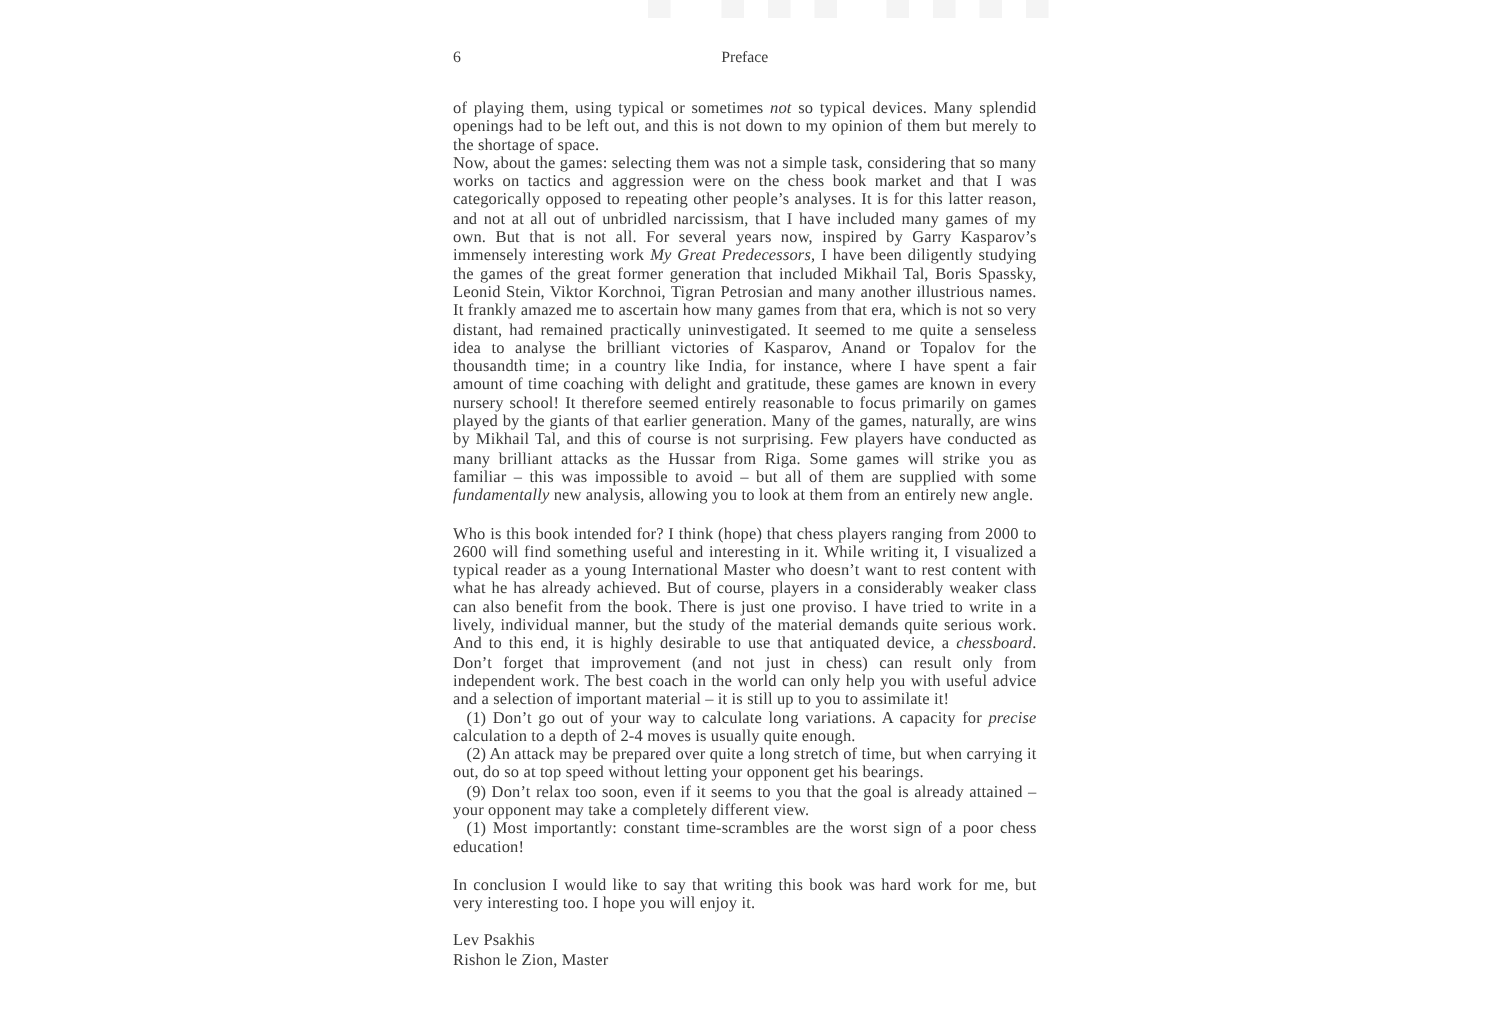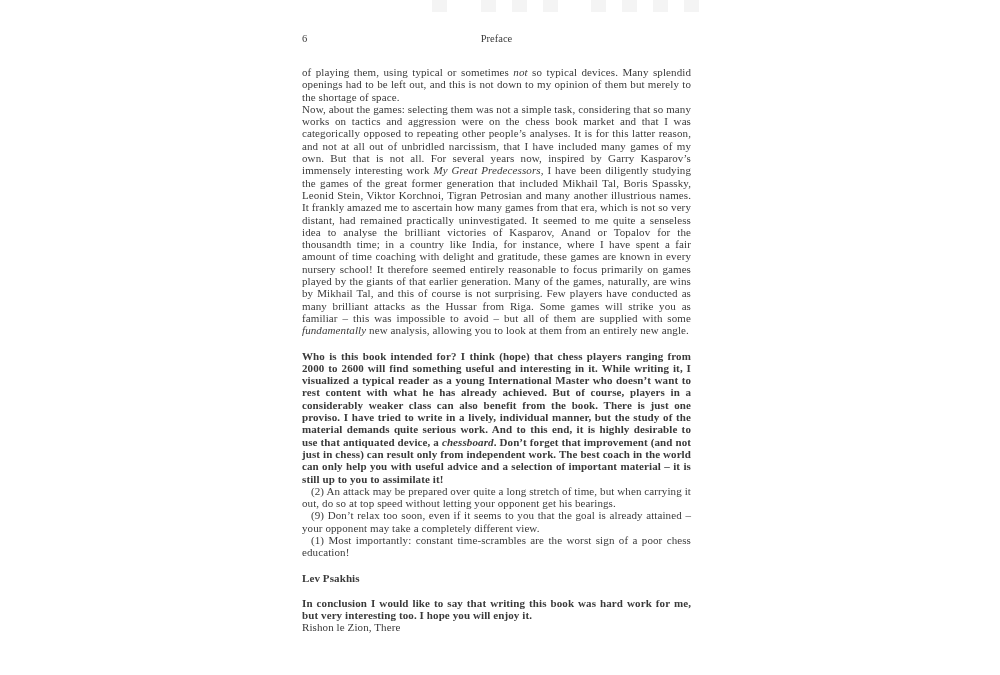--- a/index.html
+++ b/index.html
@@ -51,21 +51,21 @@
     display: block;
     text-align: center;
   }
   .page-body p {
     margin: 0;
     font-size: 11px;
     line-height: 12.3px;
     text-align: justify;
     letter-spacing: 0.1px;
   }
-  .page-body p.gap { margin-top: 13px; font-weight: bold; }
+  .page-body p.gap { margin-top: 13px; }
   .page-body p.hint { text-indent: 9px; }
   .page-body p.plain { text-align: left; }
   .page-body em { font-style: italic; }
 </style>
 </head>
 <body>
 
 <div class="page">
 
   <div class="scan-artifacts">
@@ -81,22 +81,23 @@
 
   <div class="content">
     <div class="page-header">
       <span class="page-num">6</span>
       <span class="page-title">Preface</span>
     </div>
     <div class="page-body">
         <p><span>of playing them, using typical or sometimes </span><em>not</em><span> so typical devices. Many splendid openings had to be left out, and this is not down to my opinion of them but merely to the shortage of space.</span></p>
         <p><span>Now, about the games: selecting them was not a simple task, considering that so many works on tactics and aggression were on the chess book market and that I was categorically opposed to repeating other people’s analyses. It is for this latter reason, and not at all out of unbridled narcissism, that I have included many games of my own. But that is not all. For several years now, inspired by Garry Kasparov’s immensely interesting work </span><em>My Great Predecessors,</em><span> I have been diligently studying the games of the great former generation that included Mikhail Tal, Boris Spassky, Leonid Stein, Viktor Korchnoi, Tigran Petrosian and many another illustrious names. It frankly amazed me to ascertain how many games from that era, which is not so very distant, had remained practically uninvestigated. It seemed to me quite a senseless idea to analyse the brilliant victories of Kasparov, Anand or Topalov for the thousandth time; in a country like India, for instance, where I have spent a fair amount of time coaching with delight and gratitude, these games are known in every nursery school! It therefore seemed entirely reasonable to focus primarily on games played by the giants of that earlier generation. Many of the games, naturally, are wins by Mikhail Tal, and this of course is not surprising. Few players have conducted as many brilliant attacks as the Hussar from Riga. Some games will strike you as familiar – this was impossible to avoid – but all of them are supplied with some </span><em>fundamentally</em><span> new analysis, allowing you to look at them from an entirely new angle.</span></p>
         <p class="gap"><span>Who is this book intended for? I think (hope) that chess players ranging from 2000 to 2600 will find something useful and interesting in it. While writing it, I visualized a typical reader as a young International Master who doesn’t want to rest content with what he has already achieved. But of course, players in a considerably weaker class can also benefit from the book. There is just one proviso. I have tried to write in a lively, individual manner, but the study of the material demands quite serious work. And to this end, it is highly desirable to use that antiquated device, a </span><em>chessboard</em><span>. Don’t forget that improvement (and not just in chess) can result only from independent work. The best coach in the world can only help you with useful advice and a selection of important material – it is still up to you to assimilate it!</span></p>
+        <p class="hint"><span>(1) Don’t go out of your way to calculate long variations. A capacity for </span><em>precise</em><span> calculation to a depth of 2-4 moves is usually quite enough.</span></p>
         <p class="hint"><span>(2) An attack may be prepared over quite a long stretch of time, but when carrying it out, do so at top speed without letting your opponent get his bearings.</span></p>
         <p class="hint"><span>(9) Don’t relax too soon, even if it seems to you that the goal is already attained – your opponent may take a completely different view.</span></p>
         <p class="hint"><span>(1) Most importantly: constant time-scrambles are the worst sign of a poor chess education!</span></p>
+        <p class="gap"><span>In conclusion I would like to say that writing this book was hard work for me, but very interesting too. I hope you will enjoy it.</span></p>
         <p class="gap plain"><span>Lev Psakhis</span></p>
-        <p class="gap"><span>In conclusion I would like to say that writing this book was hard work for me, but very interesting too. I hope you will enjoy it.</span></p>
-        <p class="plain"><span>Rishon le Zion, There</span></p>
+        <p class="plain"><span>Rishon le Zion, Master</span></p>
       </div>
   </div>
 
 </div>
 
 </body></html>

